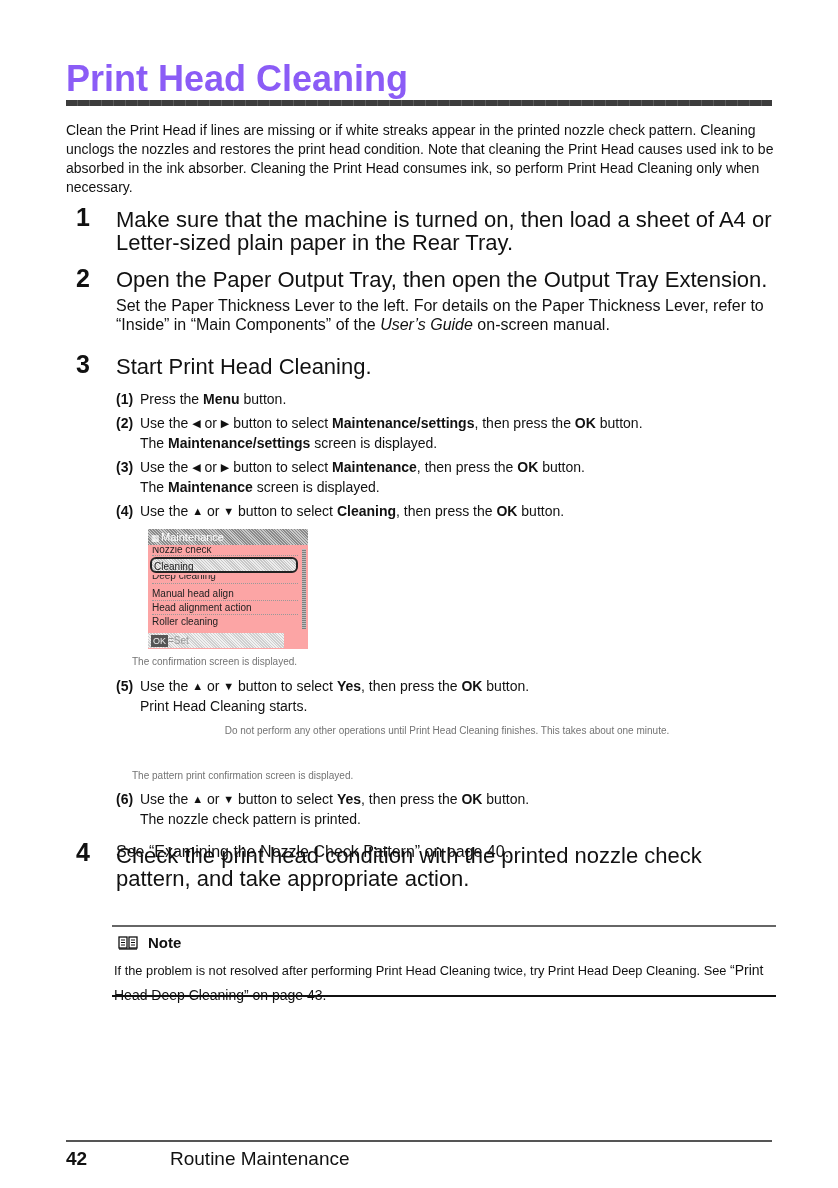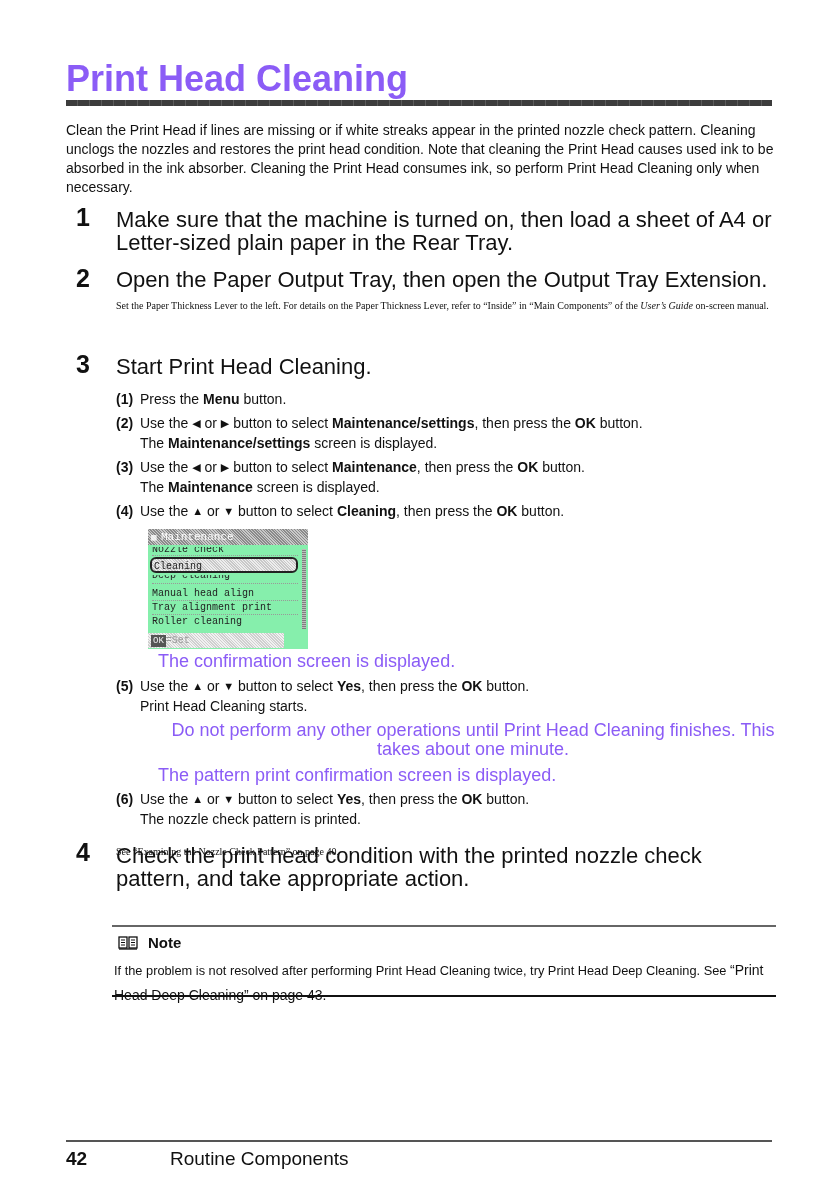--- a/index.html
+++ b/index.html
@@ -21,40 +21,40 @@
   }
   .step-num {
     position: absolute; font-size: 25px; font-weight: bold; color: #111;
   }
   .step-main {
     position: absolute; left: 116px; width: 660px;
     font-size: 22px; line-height: 23px; color: #111;
   }
   .step-sub {
     position: absolute; left: 116px; width: 670px;
-    font-size: 10px; line-height: 19px; color: #111; font-family: Liberation Serif, serif;
+    font-size: 16px; line-height: 19px; color: #111;
   }
   .substep {
     position: absolute; left: 116px; width: 660px;
     font-size: 14px; line-height: 19px; color: #111;
   }
   .substep .n { position: absolute; left: 0; top: 0; font-weight: bold; }
   .substep .t { margin-left: 24px; }
   .substep b { font-weight: bold; }
   .cont {
-    position: absolute; left: 158px; width: 630px;
-    font-size: 18px; line-height: 19px; color: #8b5cf6;
+    position: absolute; left: 132px; width: 630px;
+    font-size: 10px; line-height: 19px; color: #737373;
   }
   .tri { font-size: 11px; display: inline-block; transform: translateY(-1px); }
 
   
   .lcd {
     position: absolute; left: 148px; top: 529px; width: 160px; height: 120px;
-    font-family: Liberation Mono, monospace; font-size: 10px; color: #222;
-    background: #86efac;
+    font-family: Liberation Sans, sans-serif; font-size: 10px; color: #222;
+    background: #fca5a5;
   }
   .lcd-header {
     position: absolute; left: 0; top: 0; width: 160px; height: 16px;
     background: repeating-linear-gradient(45deg, #8a8a8a 0 1px, #c9c9c9 1px 2px);
     color: #fff; font-size: 11px; line-height: 16px;
   }
   .lcd-header .icon { display: inline-block; width: 10px; margin-left: 3px; font-size: 9px; }
   .lcd-row {
     position: absolute; left: 4px; width: 146px; height: 13px; line-height: 13px;
     border-bottom: 1px dotted #999; white-space: nowrap; overflow: hidden;
@@ -140,21 +140,21 @@
 </div>
 
 <div class="lcd">
   <div class="lcd-header">
     <span class="icon">▦</span><span>Maintenance</span>
   </div>
   <div class="lcd-row cut" style="top:18px;">Nozzle check</div>
   <div class="lcd-row sel" style="top:28px;">Cleaning</div>
   <div class="lcd-row cut" style="top:46px; line-height:2px;">Deep cleaning</div>
   <div class="lcd-row" style="top:58px;">Manual head align</div>
-  <div class="lcd-row" style="top:72px;">Tray alignment print</div>
+  <div class="lcd-row" style="top:72px;">Head alignment action</div>
   <div class="lcd-row" style="top:86px; border-bottom:none;">Roller cleaning</div>
   <div class="lcd-scroll"></div>
   <div class="lcd-footer">
     <span class="lcd-ok">OK</span><span class="lcd-set">=Set</span>
   </div>
 </div>
 
 <div class="cont" style="top:652px;">The confirmation screen is displayed.</div>
 
 <div class="substep" style="top:677px;">
@@ -187,13 +187,13 @@
     <line x1="1" y1="13" x2="19" y2="13" stroke="#111" stroke-width="1.3"></line>
   </svg><span>Note</span>
 </div>
 <div class="note-body">
   <span>If the problem is not resolved after performing Print Head Cleaning twice, try Print Head Deep Cleaning. See </span><span class="big">“Print Head Deep Cleaning” on page 43.</span>
 </div>
 <div class="note-bottom-rule"></div>
 
 <div class="footer-rule"></div>
 <div class="footer-page">42</div>
-<div class="footer-section">Routine Components</div>
+<div class="footer-section">Routine Maintenance</div>
 
 </body></html>

